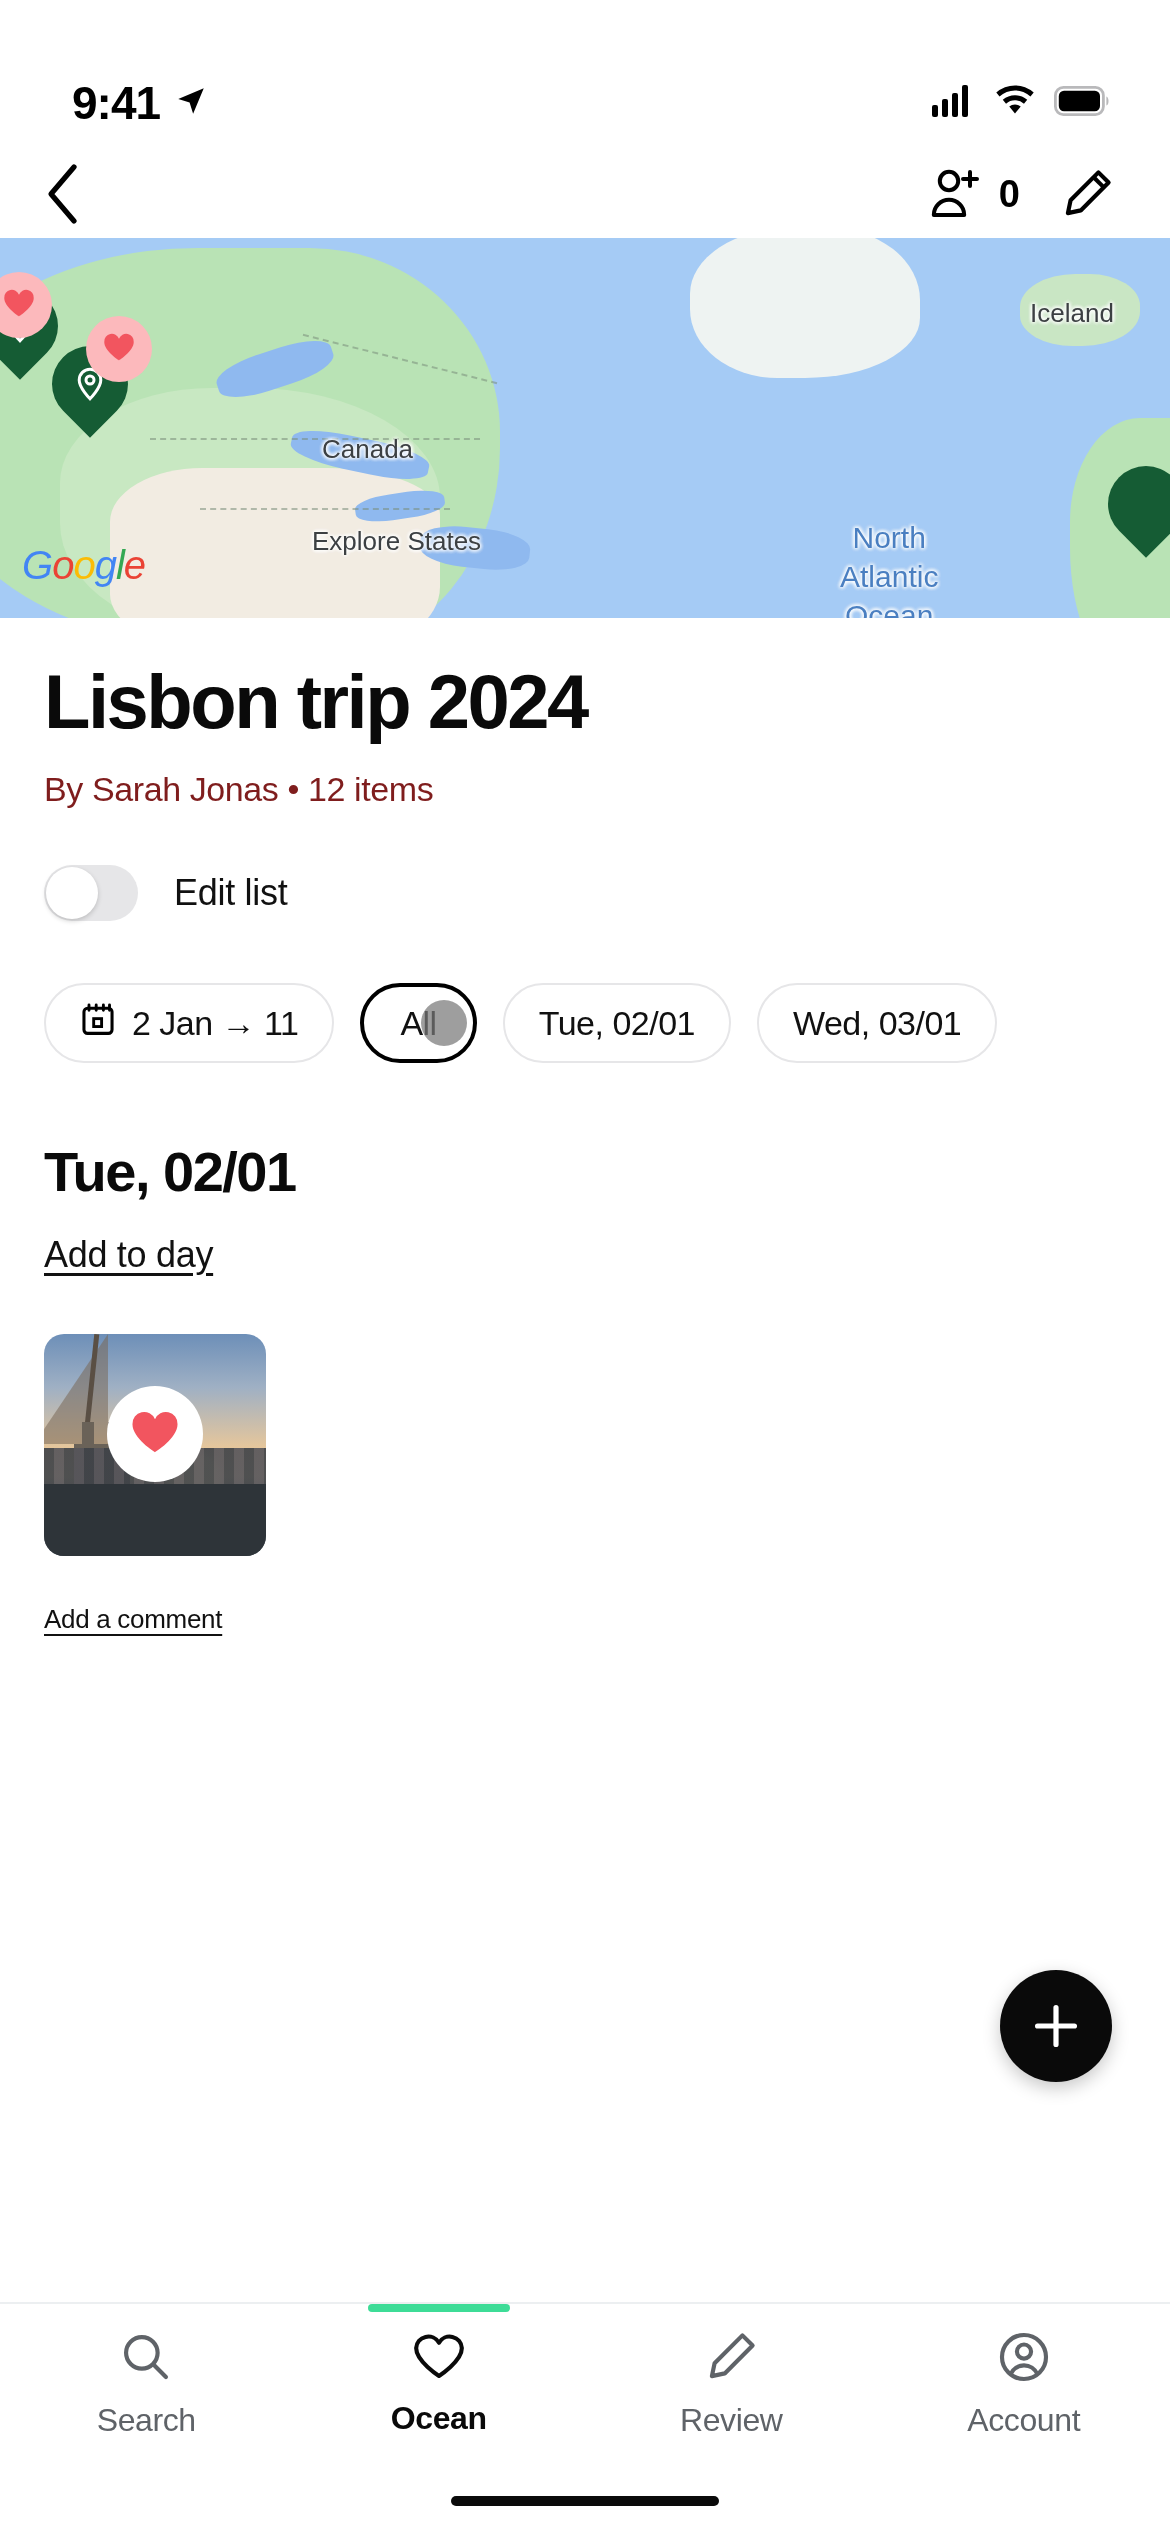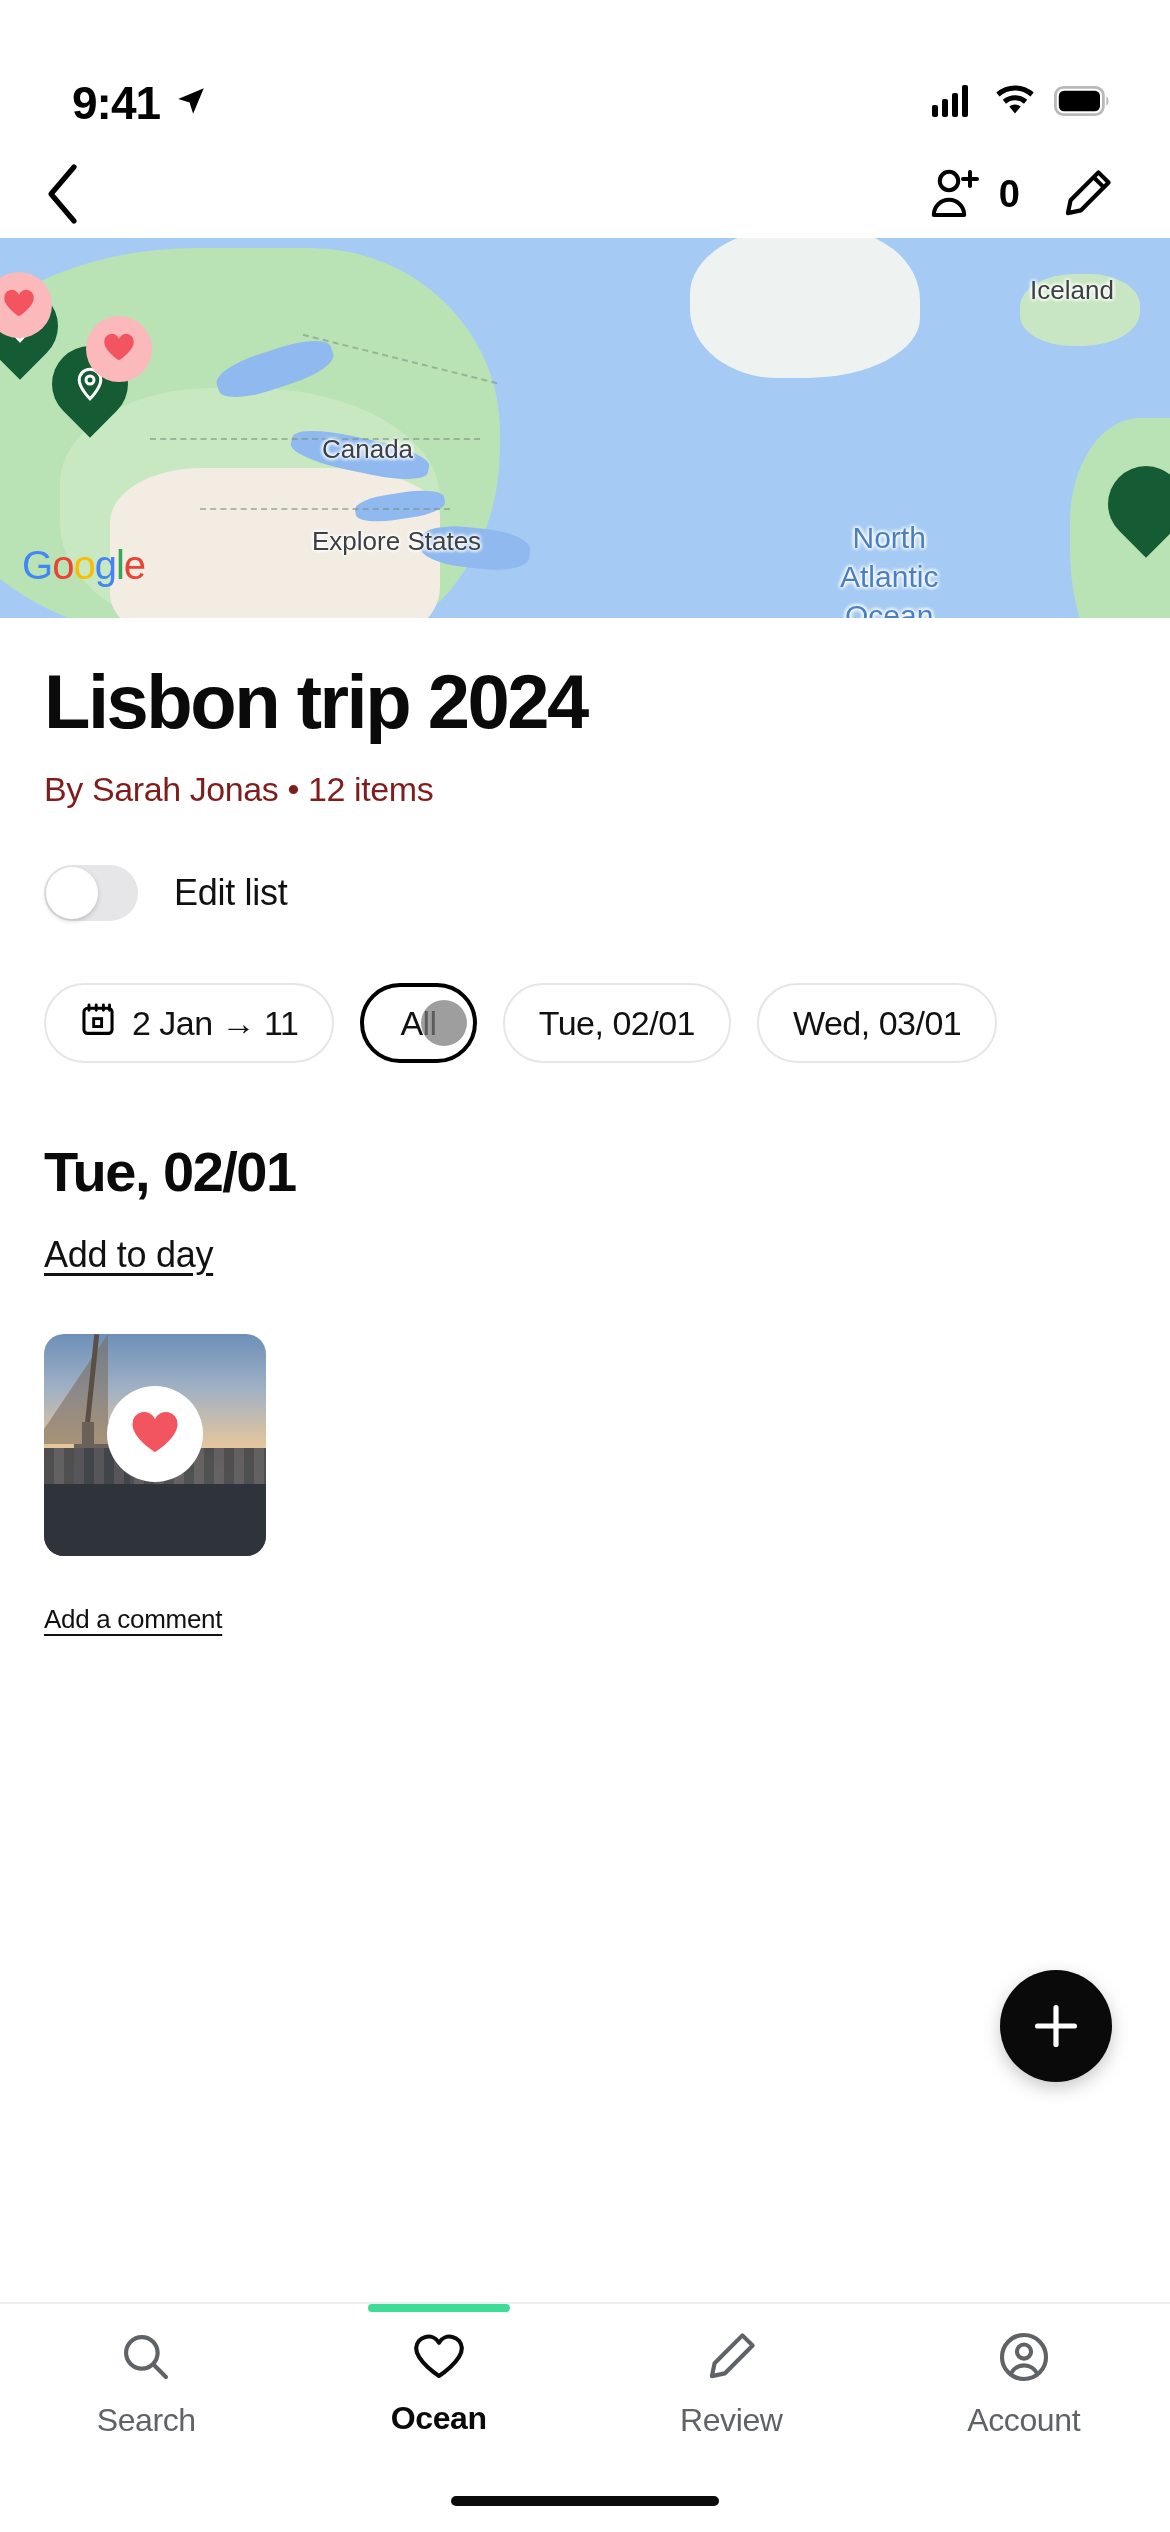--- a/index.html
+++ b/index.html
@@ -95,20 +95,21 @@
     align-items:center; justify-content:center;
   }
   .heart-badge{
     position:absolute; width:66px;height:66px;border-radius:50%;
     background:#fcb9bc; display:flex;align-items:center;justify-content:center;
   }
   .gwatermark{
     position:absolute; left:22px; bottom:30px;
     font-size:40px; font-weight:500; letter-spacing:-1px;
     font-family:"Liberation Sans", sans-serif;
+    font-style:italic;
   }
   .gw-b{color:#4285F4;} .gw-r{color:#EA4335;}
   .gw-y{color:#FBBC05;} .gw-g{color:#34A853;}
 
   
   .content{padding:0 44px;}
   .title{
     font-size:76px; font-weight:700; letter-spacing:-2.5px;
     color:#0a0a0a; margin-top:46px; line-height:1;
     font-family:"Liberation Sans", sans-serif;
@@ -323,21 +324,21 @@
   <div class="landmass land-eu"></div>
   <div class="lake lk1"></div>
   <div class="lake lk2"></div>
   <div class="lake lk3"></div>
   <div class="lake lk4"></div>
 
   <div class="border-dash" style="left:150px;top:200px;width:330px;"></div>
   <div class="border-dash" style="left:200px;top:270px;width:250px;"></div>
   <div class="border-dash" style="left:300px;top:120px;width:200px;transform:rotate(14deg);"></div>
 
-  <div class="map-label" style="left:1030px;top:37px;">Iceland</div>
+  <div class="map-label" style="left:1030px;top:60px;">Iceland</div>
   <div class="map-label" style="left:322px;top:168px;margin-top:28px;">Canada</div>
   <div class="map-label" style="left:312px;top:288px;">Explore States</div>
 
   <div class="map-label ocean-lbl" style="left:840px;top:280px;">
     <div>North</div>
     <div>Atlantic</div>
     <div>Ocean</div>
   </div>
 
   <div class="pin" style="left:-18px;top:50px;">

